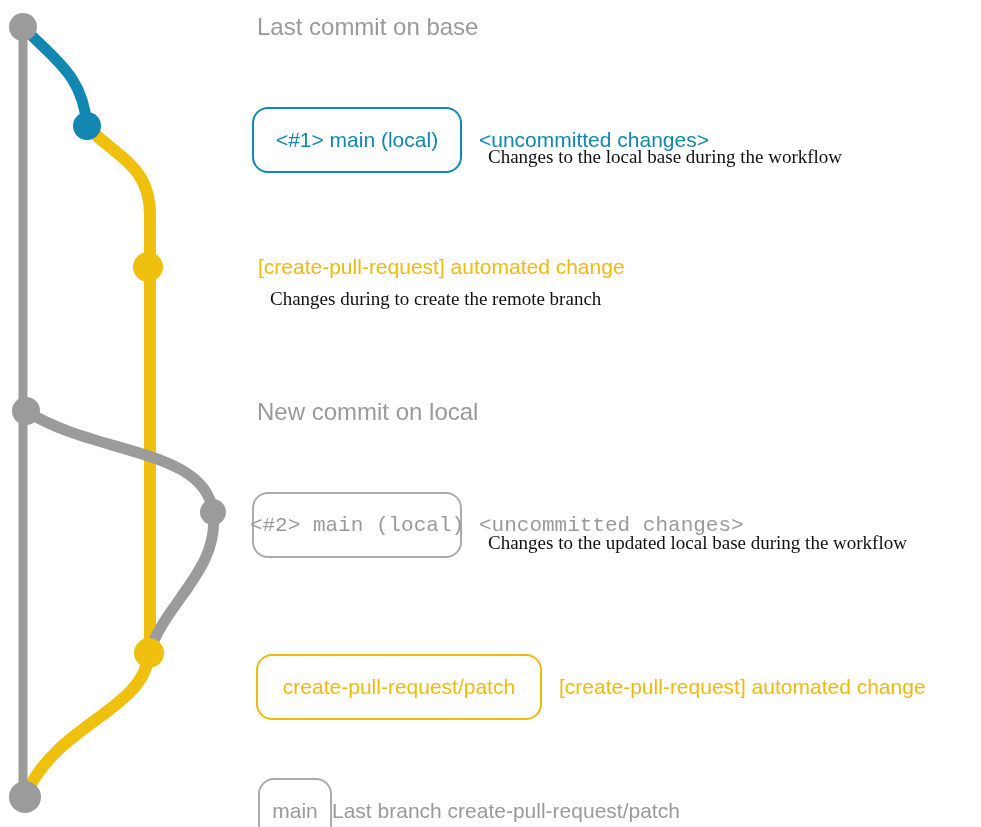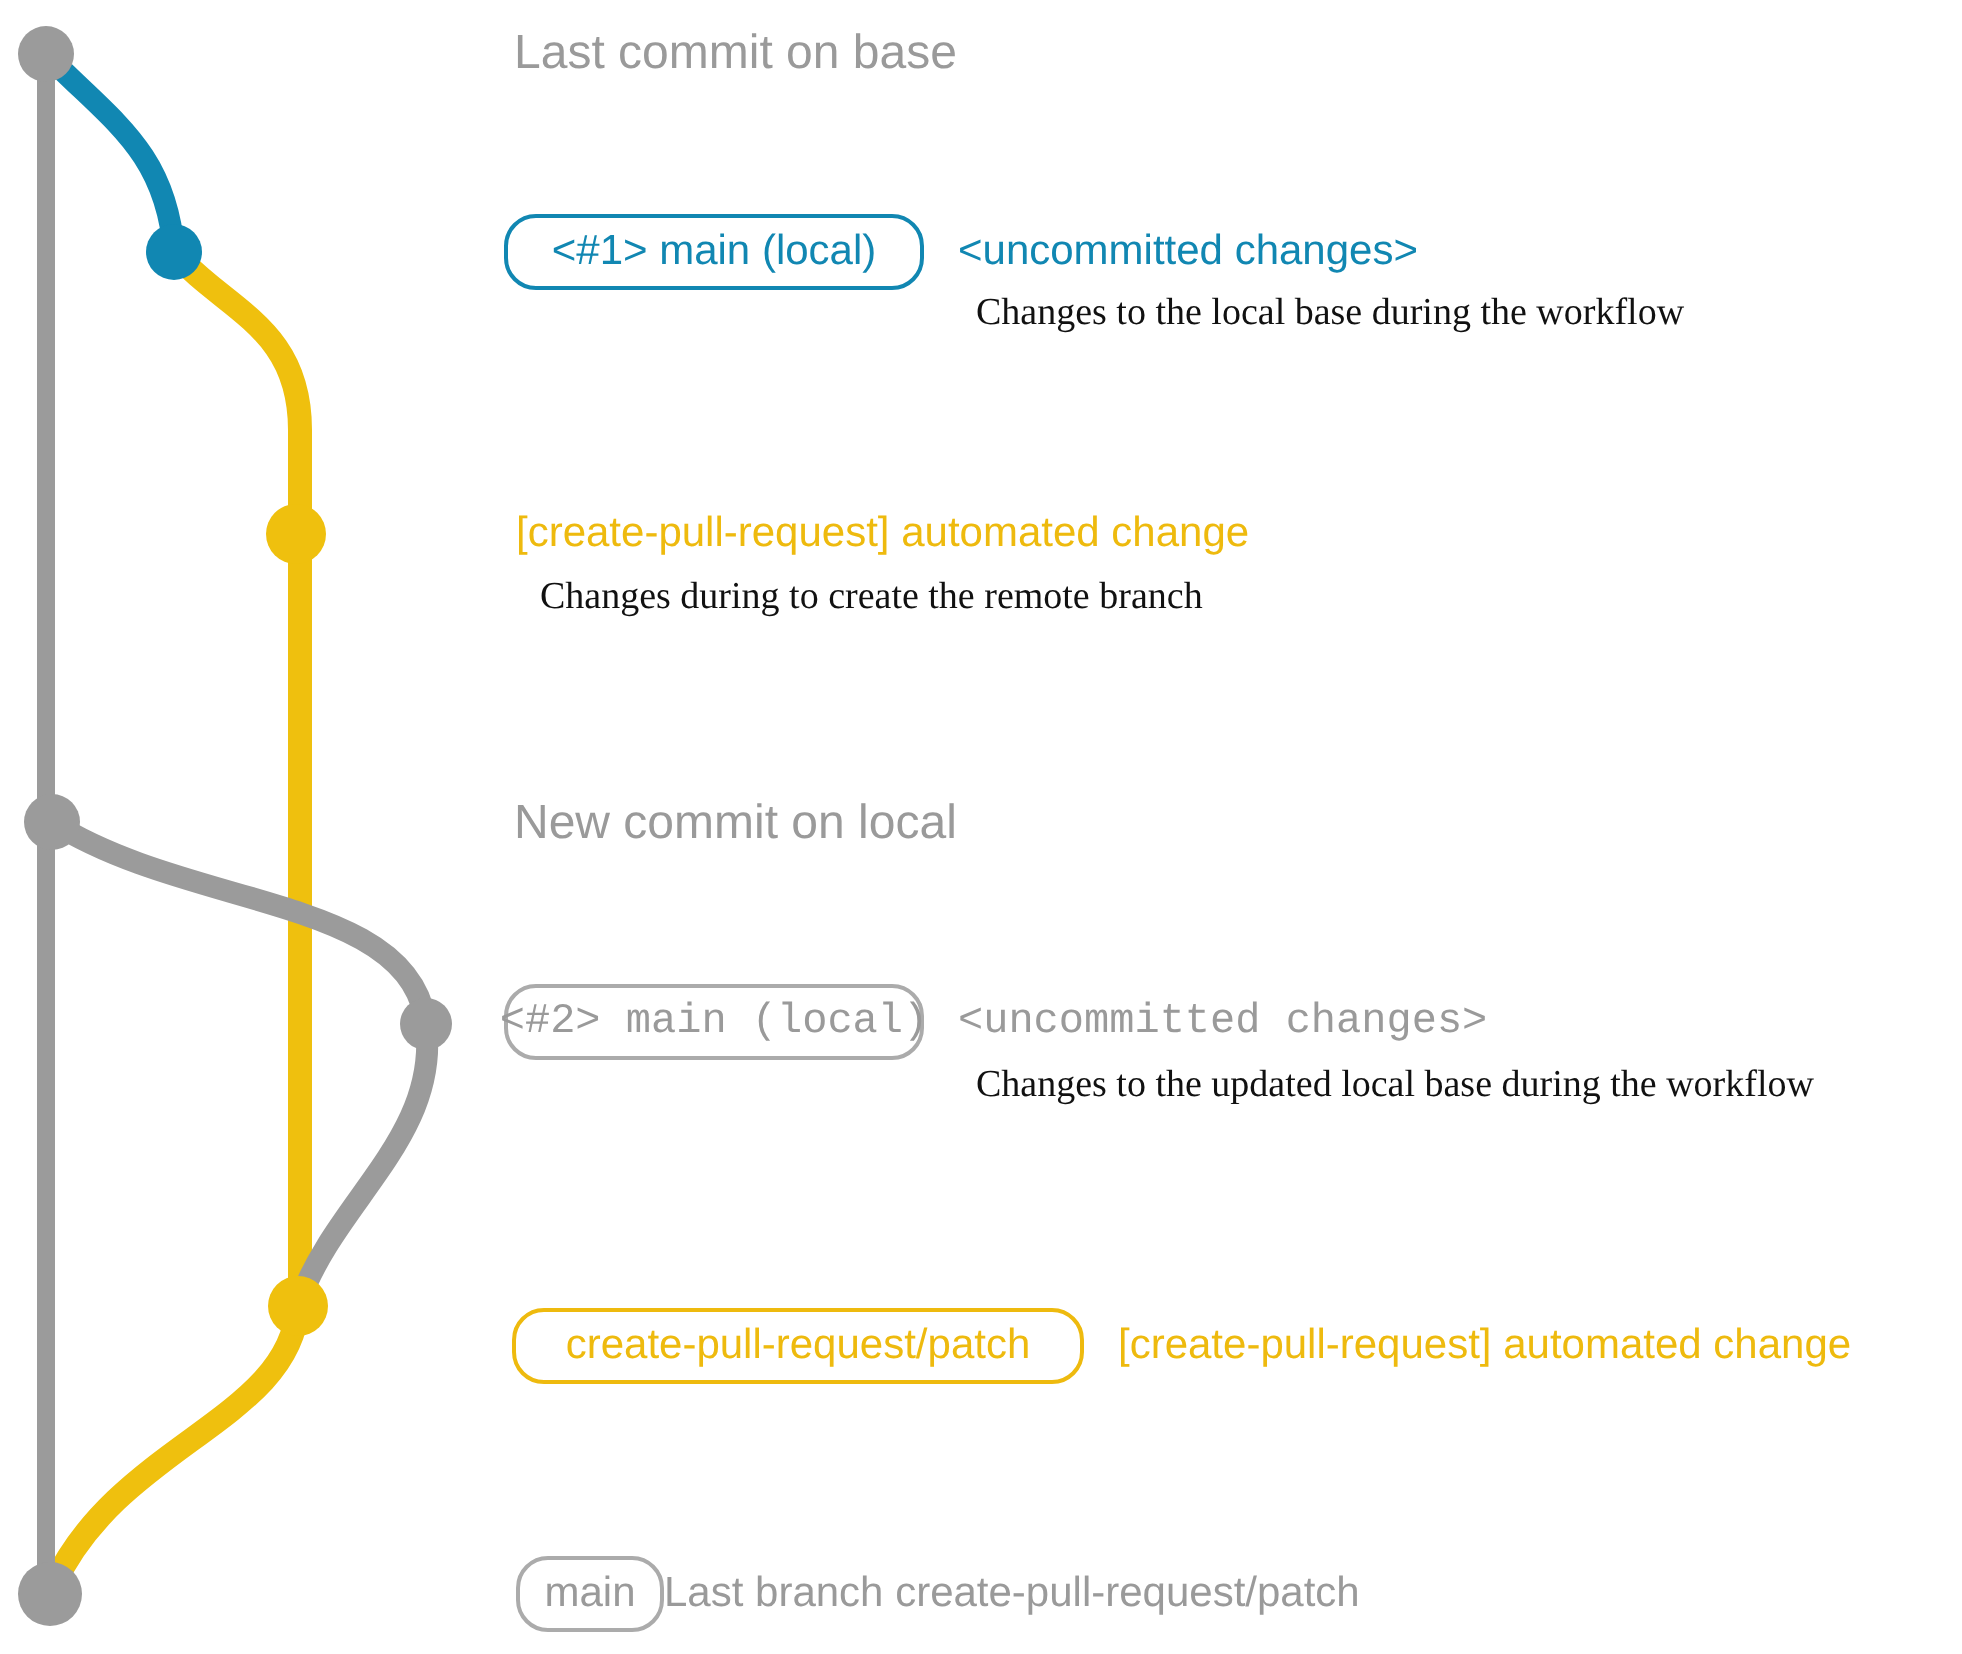--- a/index.html
+++ b/index.html
@@ -10,21 +10,21 @@
   .label-row{position:absolute;display:flex;align-items:center;gap:17px;white-space:nowrap;}
 
   .glabel{font-size:24px;color:#9a9a9a;}
   .ylabel{font-size:21px;color:#eeba0e;font-weight:500;}
   .note-blue{font-size:21px;color:#1187b2;}
   .note-gray{font-size:21px;color:#9a9a9a;}
   .note-yellow{font-size:21px;color:#eeba0e;}
   .desc{position:absolute;font-family:"Liberation Serif",serif;font-size:19px;color:#111111;white-space:nowrap;}
 
   .badge{display:inline-flex;align-items:center;justify-content:center;height:30px;
-         padding:2px 16px;border:2px solid;border-radius:16px;font-size:21px;background:#fff;
+         padding:16px 16px;border:2px solid;border-radius:16px;font-size:21px;background:#fff;
          white-space:nowrap;}
   .badge-blue{color:#1187b2;border-color:#1187b2;width:174px;}
   .badge-gray{color:#9a9a9a;border-color:#ababab;width:174px;}
   .badge-yellow{color:#eeba0e;border-color:#eeba0e;width:250px;}
   .badge-main{color:#9a9a9a;border-color:#ababab;width:38px;}
 
   .pos-last{left:257px;top:13px;}
   .pos-row1{left:252px;top:107px;}
   .pos-desc1{left:488px;top:146px;}
   .pos-row2{left:258px;top:255px;}

